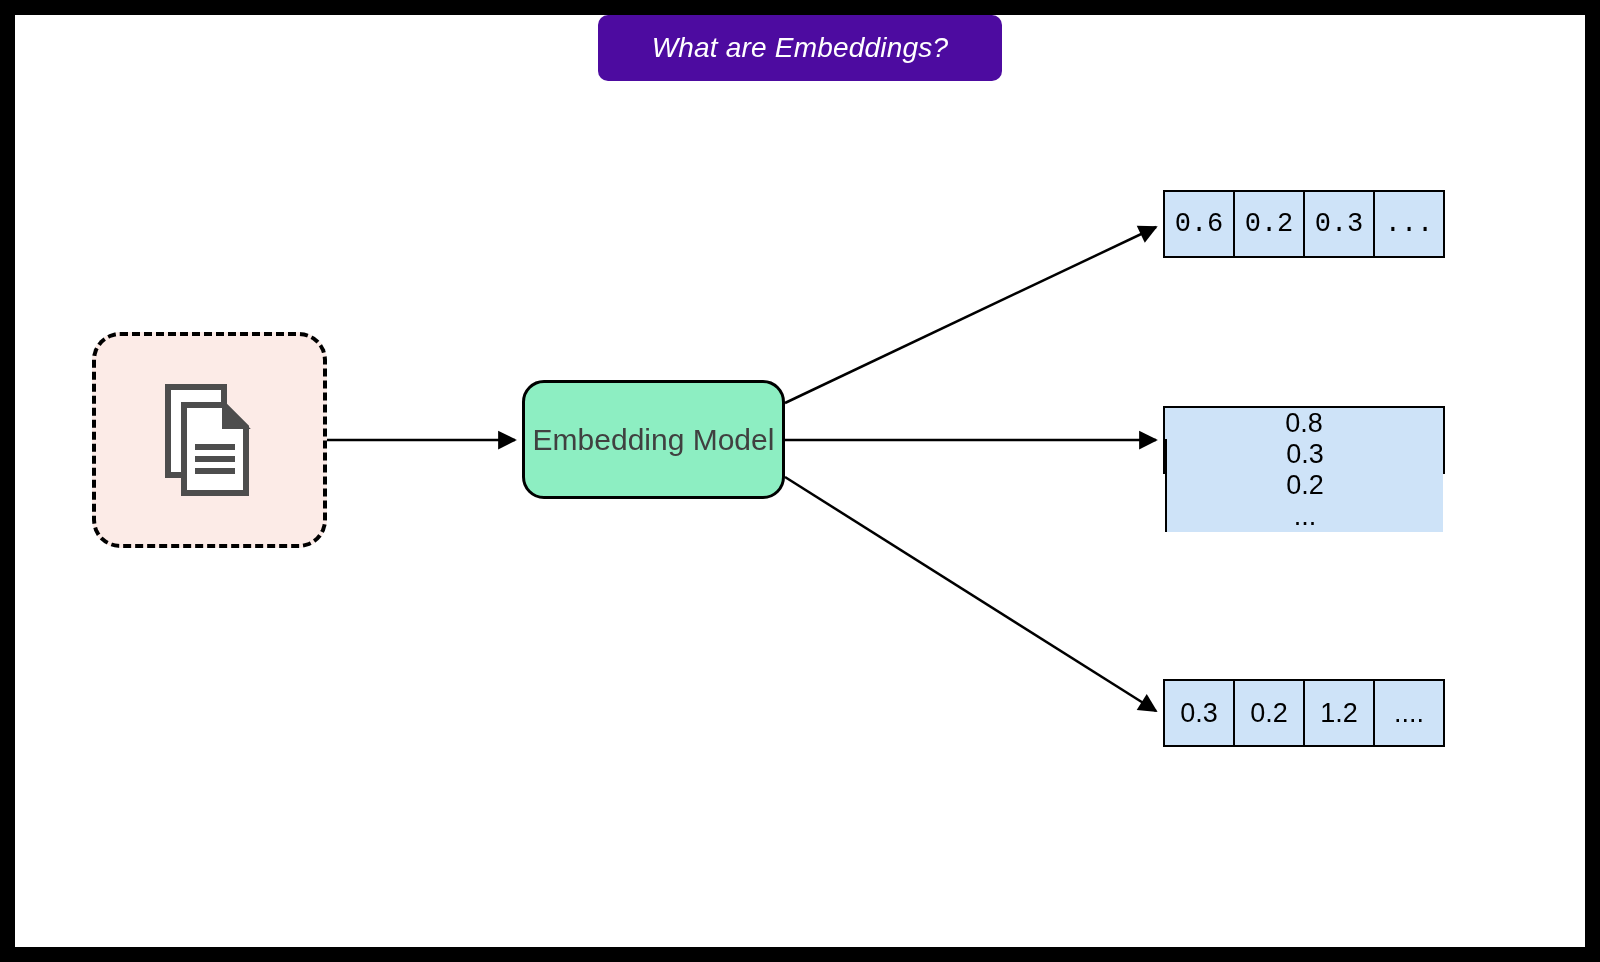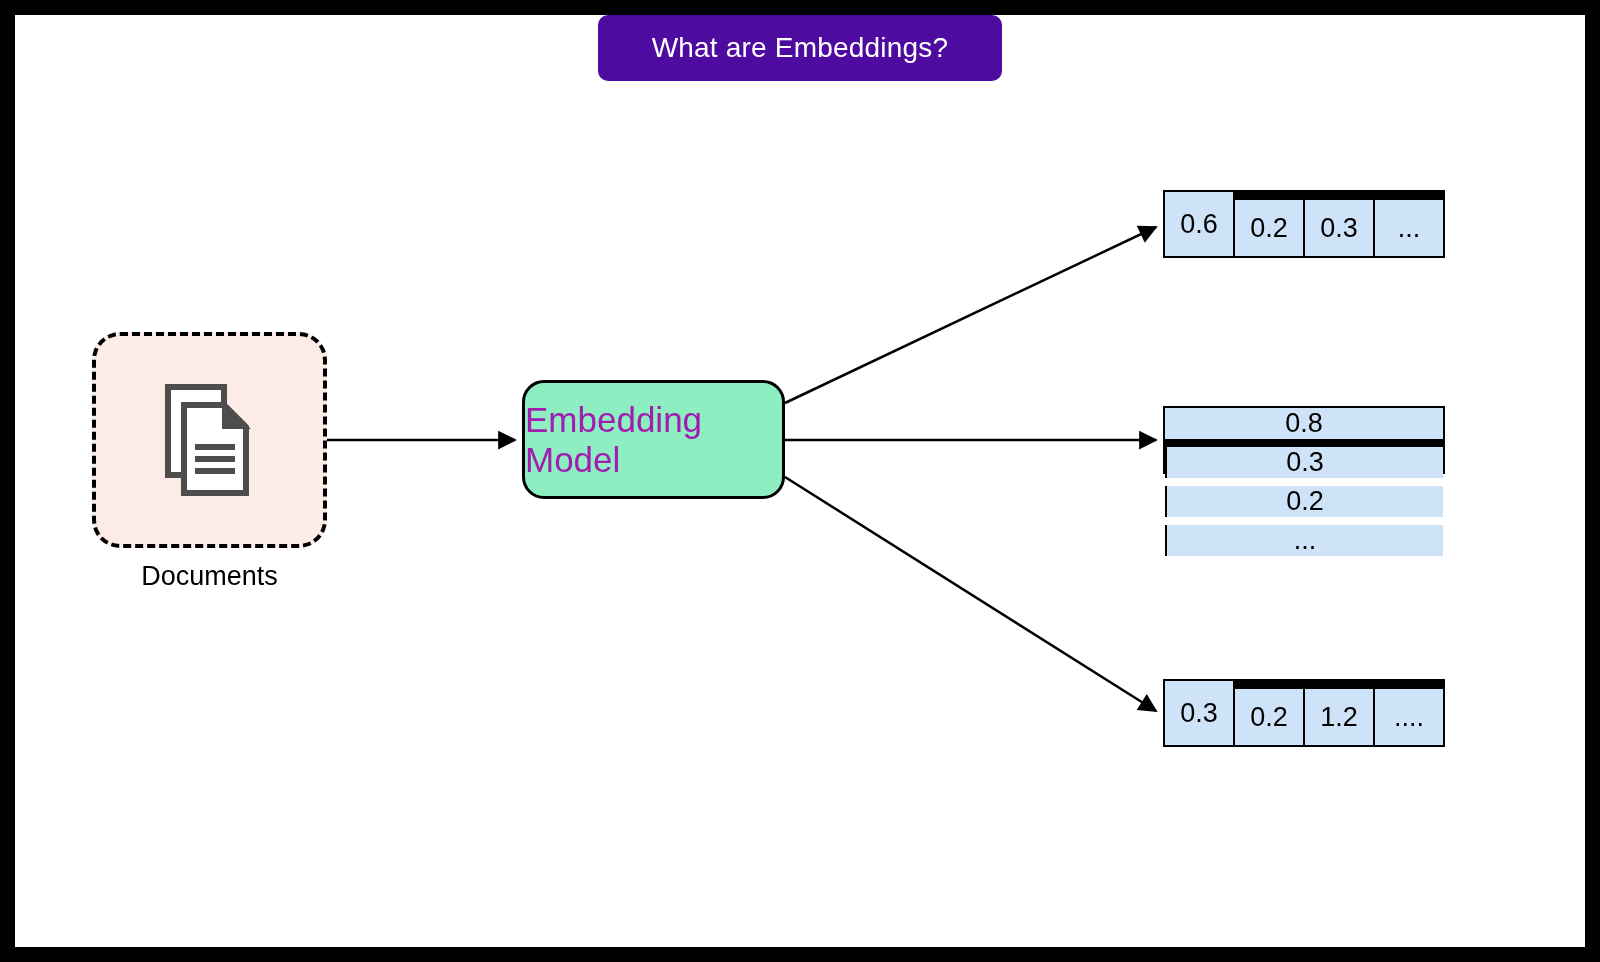--- a/index.html
+++ b/index.html
@@ -15,50 +15,50 @@
   }
   *{box-sizing:border-box;margin:0;padding:0;}
   html,body{width:1600px;height:962px;background:var(--frame-bg);font-family:"Liberation Sans",sans-serif;}
   .frame{position:relative;width:1600px;height:962px;background:var(--frame-bg);overflow:hidden;}
   .canvas{position:absolute;left:15px;top:15px;width:1570px;height:932px;background:var(--canvas-bg);}
   
   .title-banner{
     position:absolute;left:583px;top:0px;width:404px;height:66px;
     background:var(--title-bg);color:var(--title-fg);
     border-radius:10px;display:flex;align-items:center;justify-content:center;
-    font-size:28px;font-weight:400;letter-spacing:.2px;
+    font-size:28px;font-weight:400;letter-spacing:.2px;font-style:italic;
   }
   .documents-node{
     position:absolute;left:77px;top:317px;width:235px;height:216px;
     background:var(--documents-bg);
     border:4px dashed var(--line-color);border-radius:28px;
     display:flex;align-items:center;justify-content:center;
   }
   .node-label{
     position:absolute;color:#000;font-size:27px;text-align:center;
   }
   .documents-label{left:77px;top:546px;width:235px;}
   .model-node{
     position:absolute;left:507px;top:365px;width:263px;height:119px;
     background:var(--model-bg);
     border:3px solid var(--line-color);border-radius:22px;
     display:flex;align-items:center;justify-content:center;
-    font-size:35px;color:#a21caf;
+    font-size:30px;color:#404040;
   }
   .vector-row{
     position:absolute;width:282px;height:68px;display:flex;
     border:2px solid var(--line-color);background:var(--line-color);
   }
   .vector-row .cell{
     flex:1;background:var(--cell-bg);
     display:flex;align-items:center;justify-content:center;
     font-size:27px;color:#000;
   }
-  .vector-row .cell + .cell{border-left:2px solid var(--line-color);margin-top:8px;}
-  .row-1{left:1148px;top:175px;}
+  .vector-row .cell + .cell{border-left:2px solid var(--line-color);}
+  .row-1{left:1148px;top:175px;font-family:Liberation Mono, monospace;}
   .row-2{left:1148px;top:391px;flex-direction:column;}
   .row-3{left:1148px;top:664px;}
   .embeddings-label{left:1148px;top:757px;width:282px;}
   .arrows{position:absolute;left:0;top:0;width:1570px;height:932px;pointer-events:none;}
   .arrows line{stroke:var(--line-color);stroke-width:2.5;}
   .doc-icon{width:100px;height:115px;}
 </style>
 </head>
 <body>
 
@@ -84,21 +84,20 @@
     <div class="documents-node">
       <svg class="doc-icon" viewBox="0 0 100 115">
         <rect x="8" y="4" width="56" height="88" fill="#ffffff" stroke="#4d4d4d" stroke-width="6"></rect>
         <path d="M24 22 H64 L86 44 V110 H24 Z" fill="#ffffff" stroke="#4d4d4d" stroke-width="6" stroke-linejoin="miter"></path>
         <path d="M64 22 L64 44 H86 Z" fill="#4d4d4d" stroke="#4d4d4d" stroke-width="4"></path>
         <line x1="35" y1="64" x2="75" y2="64" stroke="#4d4d4d" stroke-width="6"></line>
         <line x1="35" y1="76" x2="75" y2="76" stroke="#4d4d4d" stroke-width="6"></line>
         <line x1="35" y1="88" x2="75" y2="88" stroke="#4d4d4d" stroke-width="6"></line>
       </svg>
     </div>
-    <div class="node-label documents-label">Documents</div>
 
     <div class="model-node">
       <span>Embedding Model</span>
     </div>
 
     <div class="vector-row row-1">
       <div class="cell">0.6</div>
       <div class="cell">0.2</div>
       <div class="cell">0.3</div>
       <div class="cell">...</div>

